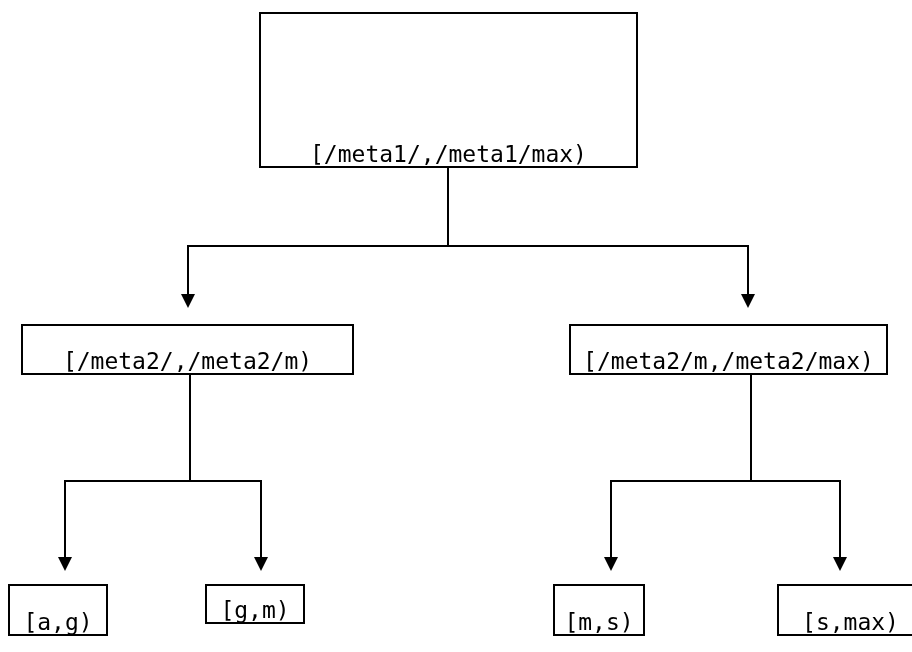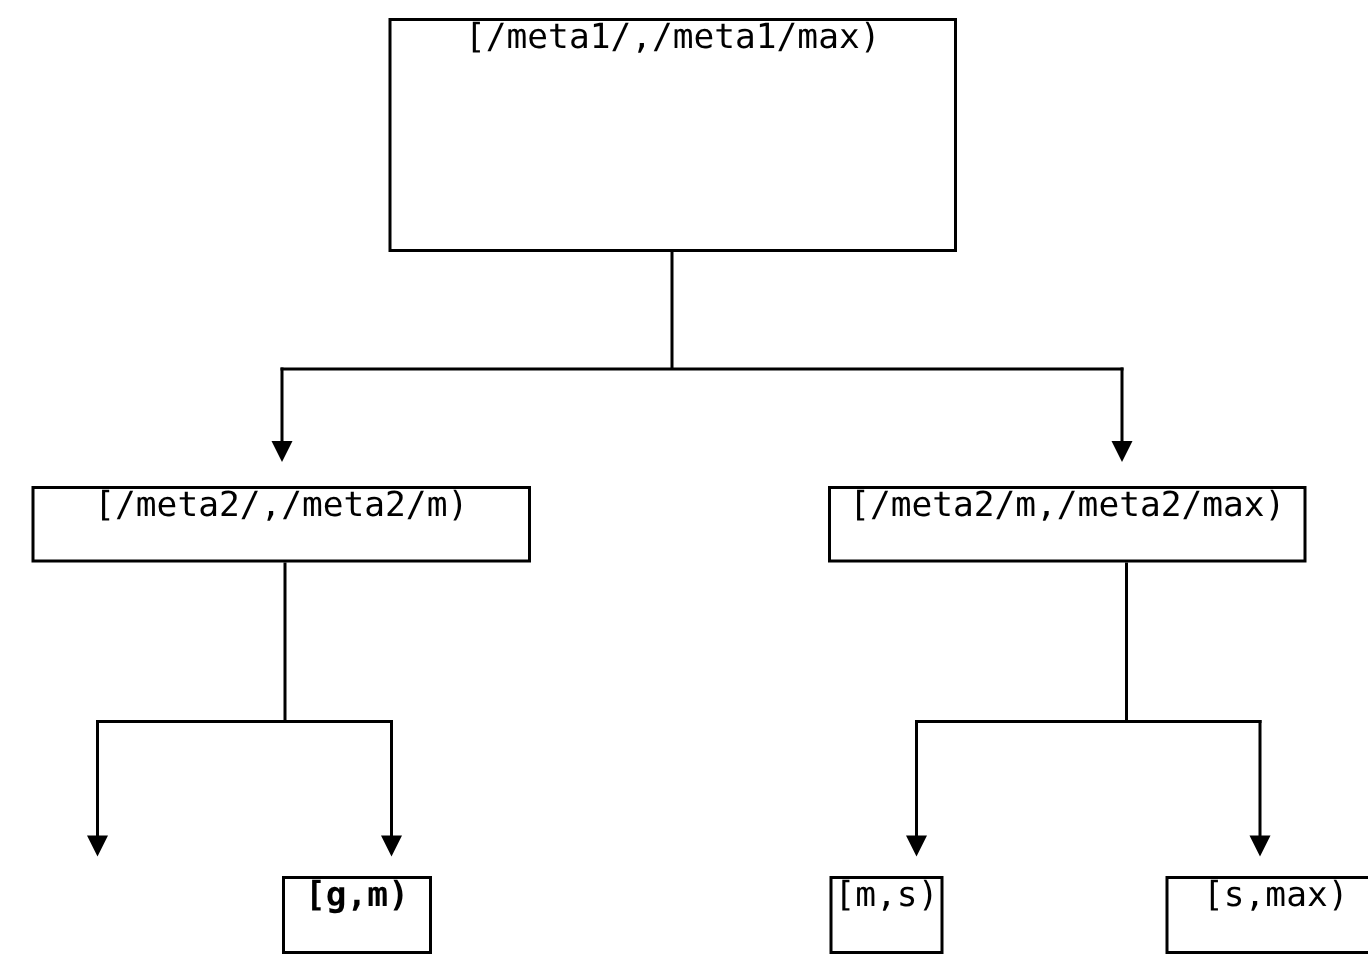--- a/index.html
+++ b/index.html
@@ -16,21 +16,21 @@
     height: 652px;
     background: #ffffff;
     overflow: hidden;
   }
   .node {
     position: absolute;
     box-sizing: border-box;
     border: 2px solid #000000;
     background: #ffffff;
     display: flex;
-    align-items: flex-start;
+    align-items: flex-end;
     justify-content: center;
     color: #000000;
     font-family: "DejaVu Sans Mono", monospace;
     font-size: 23px;
     line-height: 1;
     letter-spacing: 0px;
     white-space: pre;
   }
   .node-label {
     display: block;
@@ -69,44 +69,47 @@
   <div class="edge-h" style="left:187px; top:245px; width:562px;"></div>
   <div class="edge-v" style="left:187px; top:245px; height:50px;"></div>
   <div class="arrowhead" style="left:181px; top:294px;"></div>
   <div class="edge-v" style="left:747px; top:245px; height:50px;"></div>
   <div class="arrowhead" style="left:741px; top:294px;"></div>
 
   <div class="node" style="left:21px; top:324px; width:333px; height:51px;">
     <span class="node-label">[/meta2/,/meta2/m)</span>
   </div>
 
-  <div class="node" style="left:552px; top:324px; width:319px; height:51px;">
+  <div class="node" style="left:569px; top:324px; width:319px; height:51px;">
     <span class="node-label">[/meta2/m,/meta2/max)</span>
   </div>
 
   <div class="edge-v" style="left:189px; top:375px; height:107px;"></div>
   <div class="edge-h" style="left:64px; top:480px; width:198px;"></div>
   <div class="edge-v" style="left:64px; top:480px; height:78px;"></div>
   <div class="arrowhead" style="left:58px; top:557px;"></div>
   <div class="edge-v" style="left:260px; top:480px; height:78px;"></div>
   <div class="arrowhead" style="left:254px; top:557px;"></div>
 
   <div class="edge-v" style="left:750px; top:375px; height:107px;"></div>
   <div class="edge-h" style="left:610px; top:480px; width:231px;"></div>
   <div class="edge-v" style="left:610px; top:480px; height:78px;"></div>
   <div class="arrowhead" style="left:604px; top:557px;"></div>
   <div class="edge-v" style="left:839px; top:480px; height:78px;"></div>
   <div class="arrowhead" style="left:833px; top:557px;"></div>
 
+  <div class="node" style="left:8px; top:584px; width:100px; height:52px;">
+    <span class="node-label">[a,g)</span>
+  </div>
 
-  <div class="node" style="left:188px; top:584px; width:100px; height:52px;font-weight:bold;">
+  <div class="node" style="left:205px; top:584px; width:100px; height:40px;">
     <span class="node-label">[g,m)</span>
   </div>
 
-  <div class="node" style="left:553px; top:584px; width:76px; height:52px;">
+  <div class="node" style="left:553px; top:584px; width:92px; height:52px;">
     <span class="node-label">[m,s)</span>
   </div>
 
   <div class="node" style="left:777px; top:584px; width:147px; height:52px;">
     <span class="node-label">[s,max)</span>
   </div>
 
 </div>
 
 </body></html>

